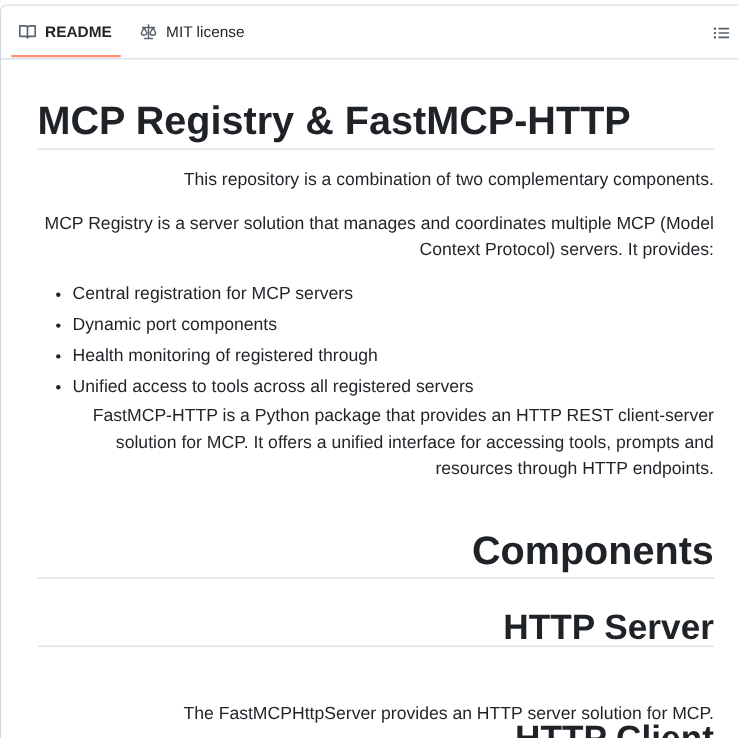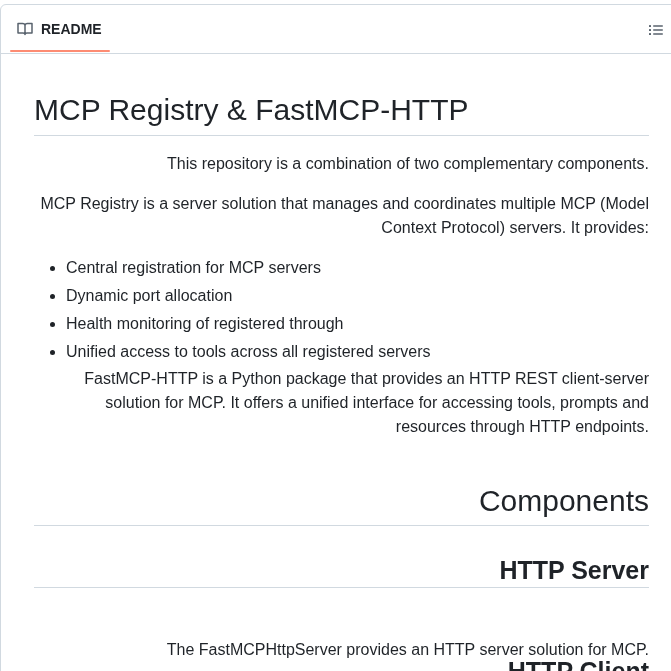--- a/index.html
+++ b/index.html
@@ -6,39 +6,45 @@
   body { width:671px; height:671px; overflow:hidden; font-family:"Liberation Sans", sans-serif; color:#1f2328; }
   .frame { position:absolute; left:0; top:4px; width:690px; height:700px; border:1px solid #d1d9e0; border-radius:6px; box-sizing:border-box; }
   .tabbar { position:absolute; left:0; top:0; right:0; height:48px; border-bottom:1px solid #d1d9e0; }
   .tab { position:absolute; top:0; height:48px; display:flex; align-items:center; font-size:14px; color:#1f2328; }
   .tab svg { margin-right:8px; }
   .tab.readme { left:16px; font-weight:bold;align-items:center; }
   .tab.license { left:126px; }
   .underline { position:absolute; left:9px; top:45px; width:100px; height:2px; background:#fd8c73; border-radius:2px; }
   .toc { position:absolute; left:647px; top:17px; }
   .content { position:absolute; left:33px; top:48px; width:615px; }
-  h1 { font-size:30px; font-weight:normal; margin:0; line-height:40px; }
+  h1 { font-size:36px; font-weight:bold; margin:0; line-height:40px; }
   .h1-main { position:absolute; top:37px; left:0; width:615px; }
   .rule { position:absolute; left:0; width:615px; height:1px; background:#d1d9e0; }
   p, li { font-size:16px; line-height:24px; margin:0; }
   .abs { position:absolute; left:0; width:615px;text-align:right; }
   ul { position:absolute; left:0; margin:0; padding-left:32px; }
   li { margin-bottom:4px; }
-  h2 { font-size:25px; font-weight:bold; margin:0; line-height:30px; }
+  h2 { font-size:32px; font-weight:bold; margin:0; line-height:30px; }
 </style>
 </head>
 <body>
 
 <div class="frame">
   <div class="tabbar">
     <div class="tab readme">
       <svg width="16" height="16" viewBox="0 0 16 16">
           <path d="M1 2.5h4.5c1.2 0 2.5.8 2.5 2v9c0-1-1-1.5-2-1.5H1z M15 2.5h-4.5c-1.2 0-2.5.8-2.5 2v9c0-1 1-1.5 2-1.5H15z" fill="none" stroke="#59636e" stroke-width="1.5" stroke-linejoin="round"></path>
         </svg>
       <span>README</span>
+    </div>
+    <div class="tab license">
+      <svg width="16" height="16" viewBox="0 0 16 16">
+          <path d="M8 1v13M4 14h8M2 4h12M4 4l-2.5 5a2.5 2 0 0 0 5 0zM12 4l-2.5 5a2.5 2 0 0 0 5 0z" fill="none" stroke="#59636e" stroke-width="1.3" stroke-linejoin="round"></path>
+        </svg>
+      <span>MIT license</span>
     </div>
     <div class="underline"></div>
     <div class="toc">
       <svg width="16" height="16" viewBox="0 0 16 16">
           <g fill="#59636e">
             <rect x="1" y="3" width="2" height="2" rx=".5"></rect>
             <rect x="1" y="7" width="2" height="2" rx=".5"></rect>
             <rect x="1" y="11" width="2" height="2" rx=".5"></rect>
             <rect x="5" y="3.25" width="10" height="1.5" rx=".75"></rect>
             <rect x="5" y="7.25" width="10" height="1.5" rx=".75"></rect>
@@ -48,21 +54,21 @@
     </div>
   </div>
 
   <div class="content">
     <h1 class="h1-main">MCP Registry &amp; FastMCP-HTTP</h1>
     <div class="rule" style="top:82px"></div>
     <p class="abs" style="top:99px">This repository is a combination of two complementary components.</p>
     <p class="abs" style="top:139px">MCP Registry is a server solution that manages and coordinates multiple MCP (Model Context Protocol) servers. It provides:</p>
     <ul style="top:203px">
       <li>Central registration for MCP servers</li>
-      <li>Dynamic port allocation</li>
+      <li>Dynamic port components</li>
       <li>Health monitoring of registered through</li>
       <li>Unified access to tools across all registered servers</li>
     </ul>
     <p class="abs" style="top:314px">FastMCP-HTTP is a Python package that provides an HTTP REST client-server solution for MCP. It offers a unified interface for accessing tools, prompts and resources through HTTP endpoints.</p>
     <h1 class="abs" style="top:428px">Components</h1>
     <div class="rule" style="top:472px"></div>
     <h2 class="abs" style="top:502px">HTTP Server</h2>
     <div class="rule" style="top:534px"></div>
     <p class="abs" style="top:585px">The FastMCPHttpServer provides an HTTP server solution for MCP.</p>
     <h2 class="abs" style="top:603px">HTTP Client</h2>

